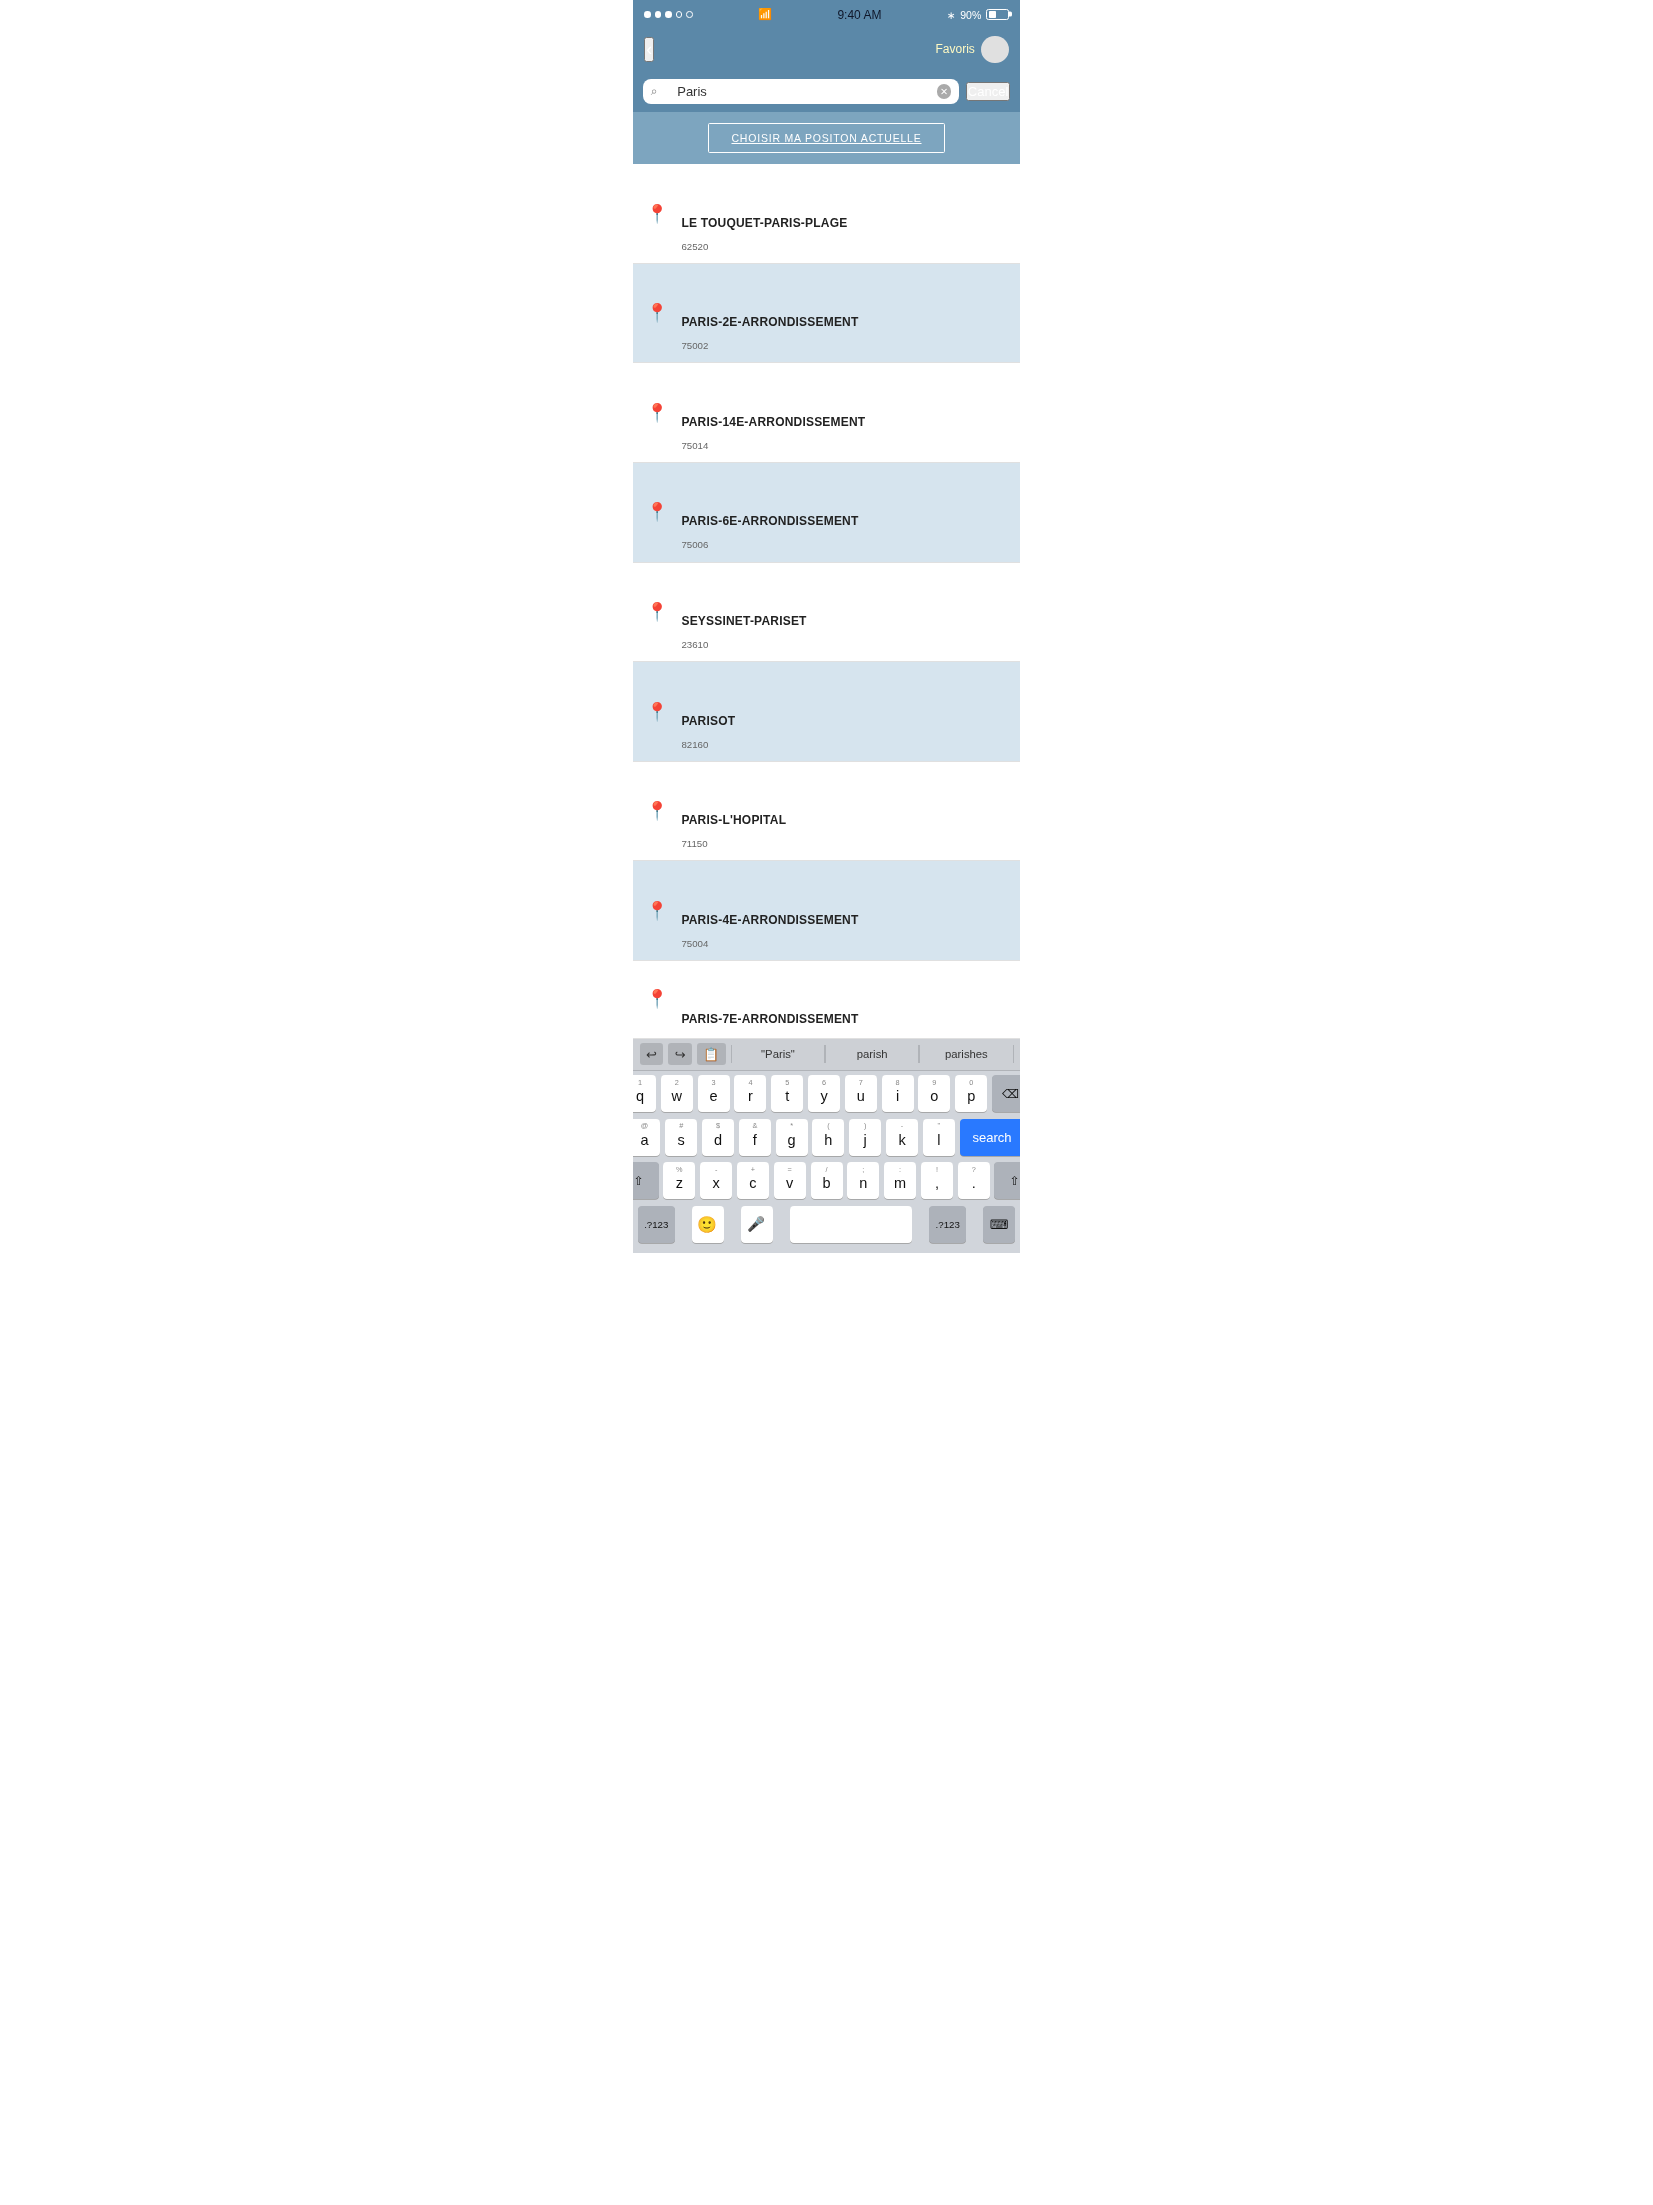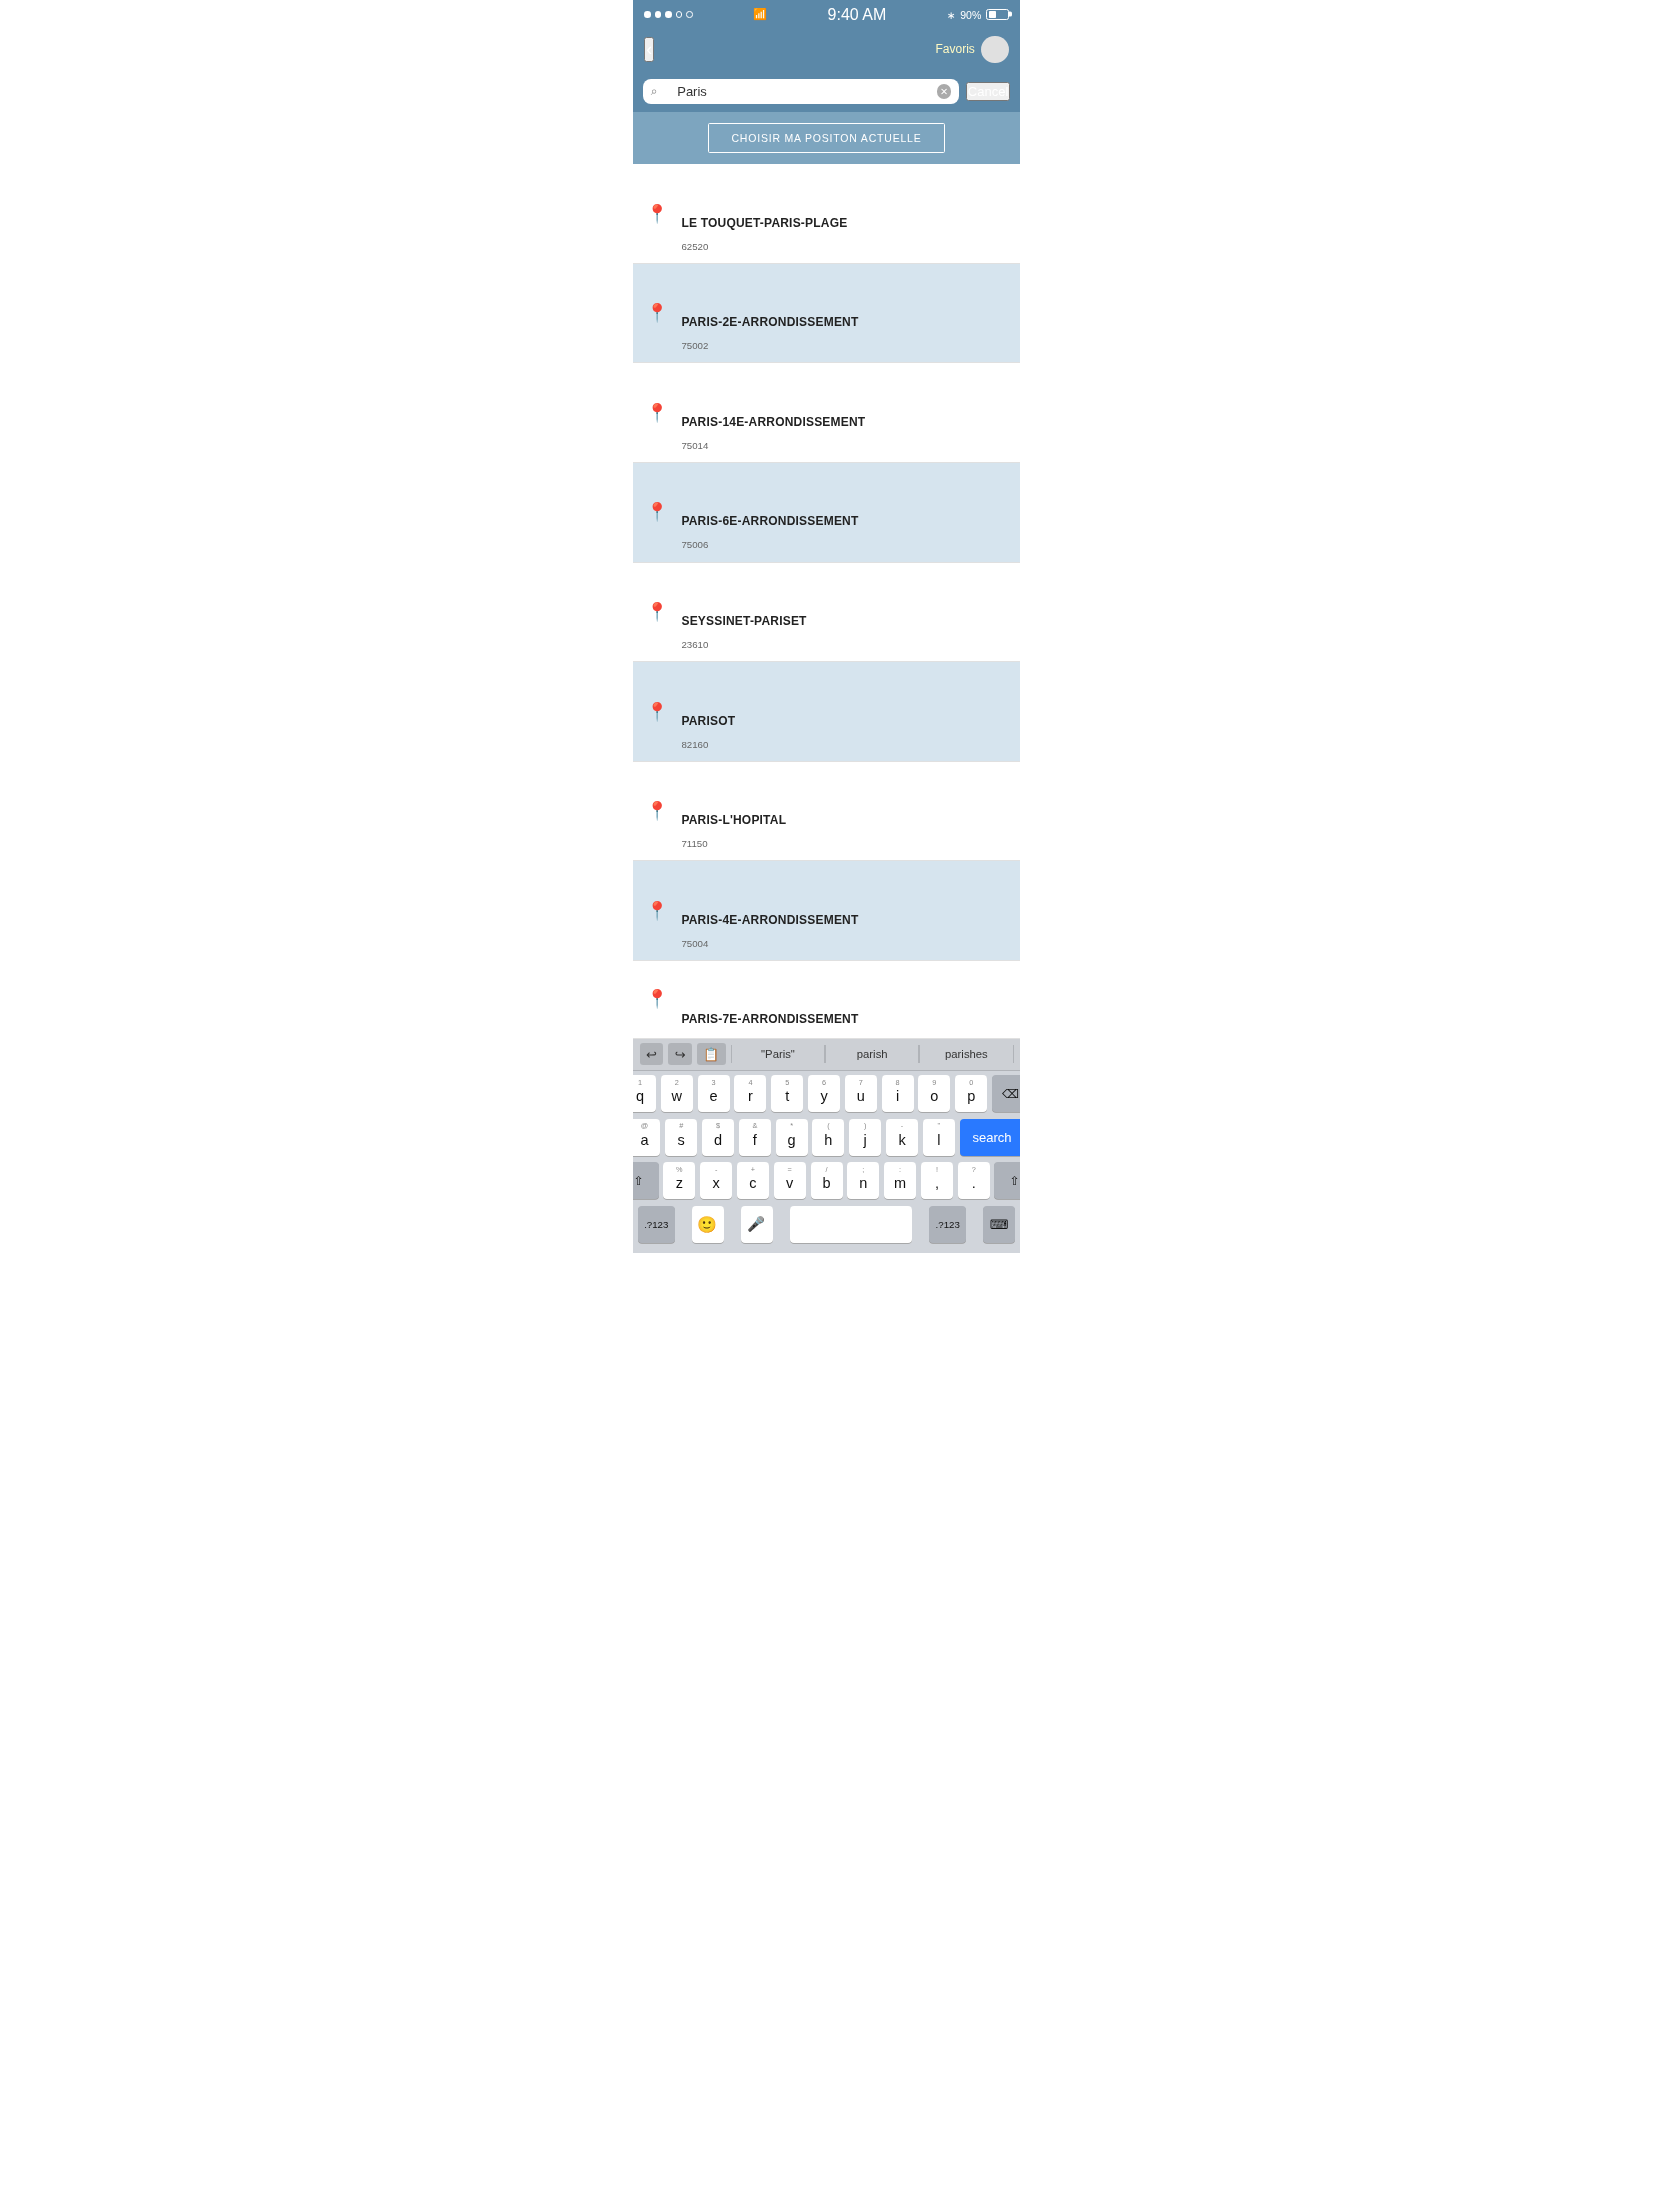--- a/index.html
+++ b/index.html
@@ -19,21 +19,21 @@
       display: flex;
       align-items: center;
       justify-content: space-between;
       padding: 4.8px 11.3px;
       height: 29px;
     }
     .status-bar-left { display: flex; gap: 4px; align-items: center; }
     .status-dot { width: 6.5px; height: 6.5px; border-radius: 50%; background: white; }
     .status-dot.empty { background: transparent; border: 1.6px solid white; }
     .status-wifi { color: white; font-size: 11.3px; }
-    .status-time { color: #ffffff; font-size: 16px; font-weight: 500; }
+    .status-time { color: #0f172a; font-size: 12px; font-weight: 500; }
     .status-bar-right { display: flex; align-items: center; gap: 4.8px; color: white; font-size: 10.5px; }
     .battery-icon {
       display: inline-flex; align-items: center;
       border: 1.6px solid white; border-radius: 2.4px;
       width: 22.6px; height: 11.3px; padding: 1.6px;
       position: relative;
     }
     .battery-icon::after {
       content: '';
       position: absolute;
@@ -98,20 +98,21 @@
     .position-btn {
       border: 1.2px solid white;
       background: transparent;
       color: white;
       font-size: 10.5px;
       letter-spacing: 0.8px;
       font-weight: 500;
       padding: 8px 22.6px;
       border-radius: 1.6px;
       cursor: pointer;
+      text-decoration: underline;
     }
 
     
     .results-list { background: #fff; }
     .result-item {
       display: flex;
       align-items: center;
       padding: 11.3px 13px;
       border-bottom: 0.8px solid #e0e0e0;
       cursor: pointer;

